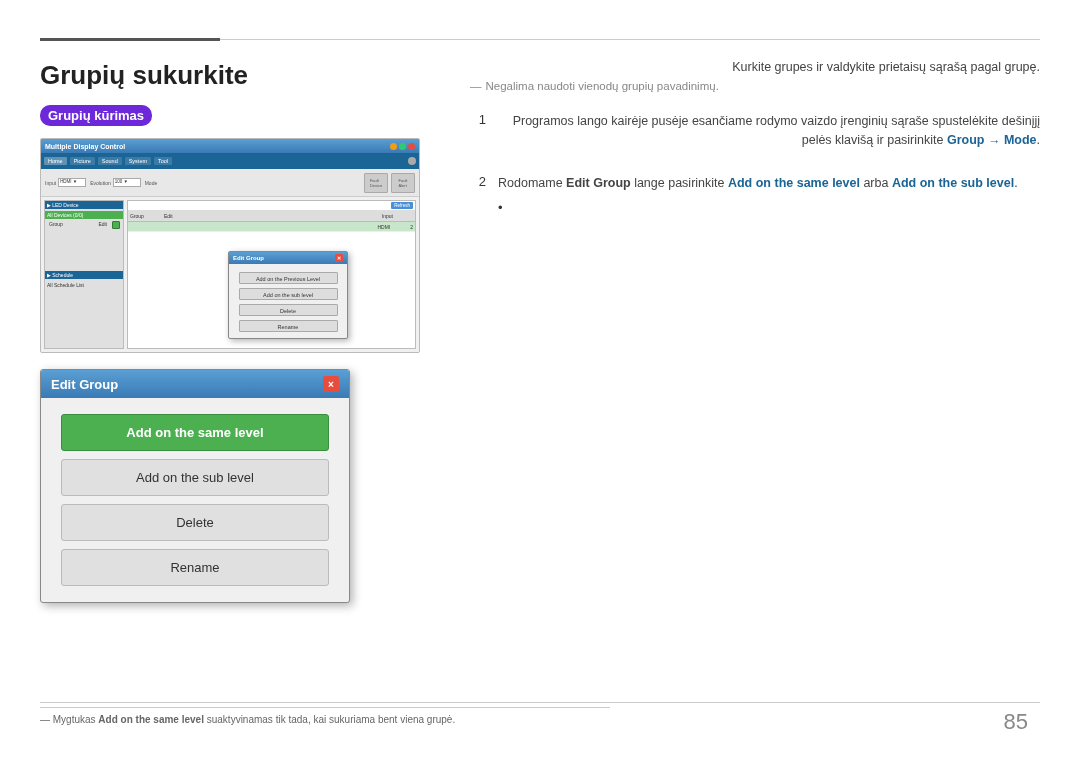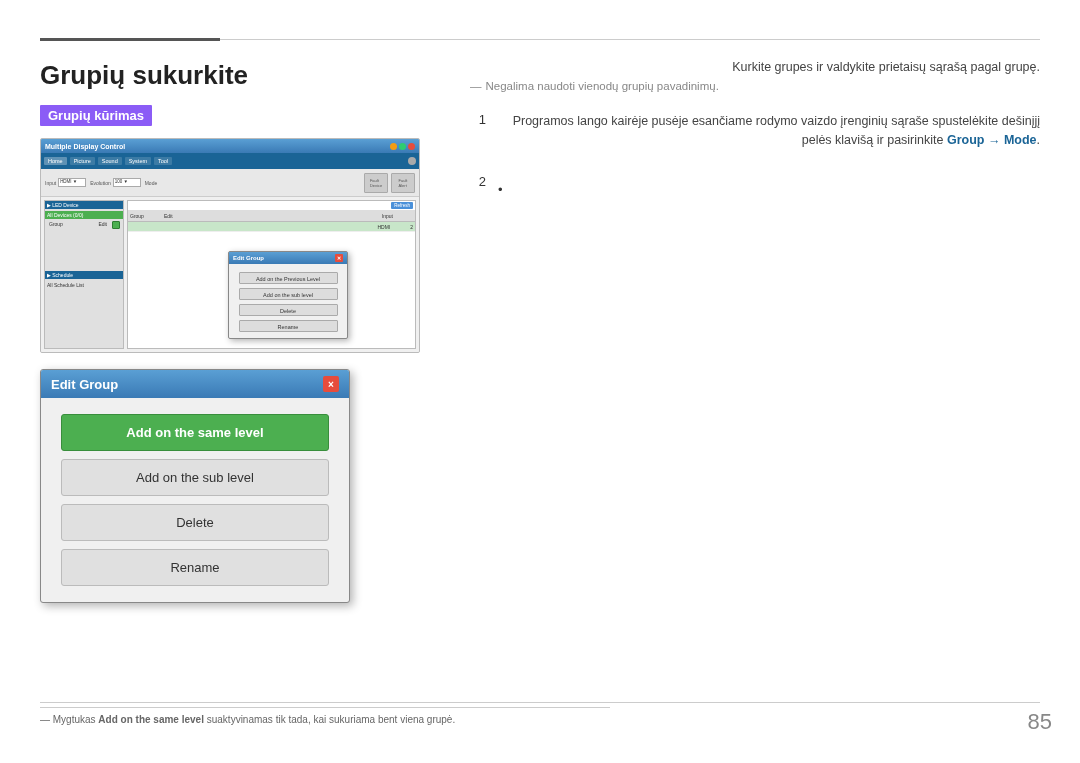--- a/index.html
+++ b/index.html
@@ -45,27 +45,27 @@
 
     .page-title {
       font-size: 26px;
       font-weight: bold;
       color: #222;
       margin-bottom: 14px;
     }
 
     .section-title {
       display: inline-block;
-      background: #8b5cf6;
+      background: #6d28d9;
       color: #fff;
       font-size: 13px;
       font-weight: bold;
       padding: 3px 8px;
       margin-bottom: 12px;
-      border-radius: 1px;
+      border-radius: 10px;
     }
 
     
     .screenshot-container {
       width: 380px;
       height: 215px;
       border: 1px solid #bbb;
       background: #e8e8e8;
       border-radius: 2px;
       overflow: hidden;
@@ -344,21 +344,21 @@
       font-size: 10px;
       color: #666;
       border-top: 1px solid #ccc;
       padding-top: 6px;
     }
 
     
     .page-number {
       position: absolute;
       bottom: 28px;
-      right: 28px;
+      right: 52px;
       font-size: 22px;
       color: #888;
       font-weight: 300;
       margin-top: 28px;
     }
 
     
     .bottom-line {
       position: absolute;
       bottom: 60px;
@@ -531,20 +531,23 @@
     <span class="step-number">1</span>
     <p class="step-text">
       Programos lango kairėje pusėje esančiame rodymo vaizdo įrenginių sąraše spustelėkite dešinįjį pelės klavišą ir pasirinkite
       <a class="step-link" href="#">Group → Mode</a>.
     </p>
   </div>
 
   <div class="step-item">
     <span class="step-number">2</span>
     <div>
+      <p class="step-text">
+        Rodomame <strong>Edit Group</strong> lange pasirinkite <a class="step-link" href="#">Add on the same level</a> arba <a class="step-link" href="#">Add on the sub level</a>.
+      </p>
       <div class="bullet-item">
         <span class="bullet-dot">•</span>
       </div>
     </div>
   </div>
 </div>
 
 <div class="bottom-line"></div>
 
 <div class="footnote">

